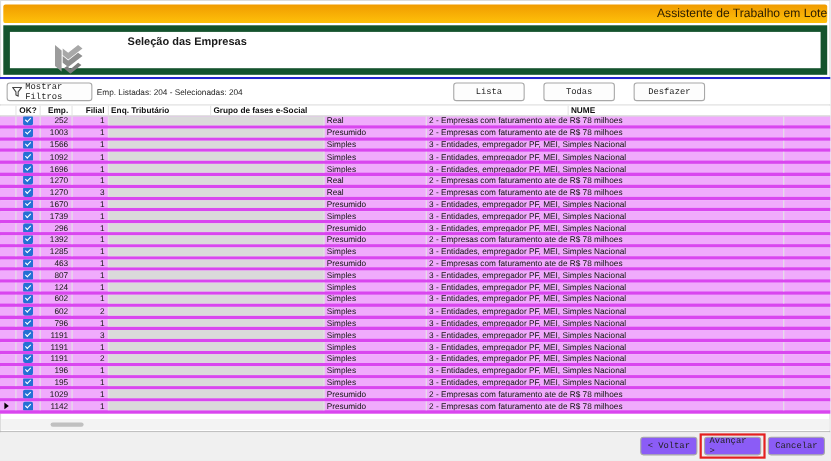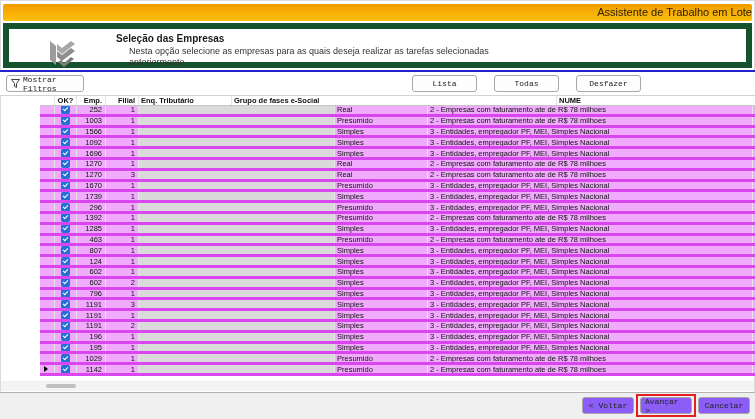--- a/index.html
+++ b/index.html
@@ -35,21 +35,21 @@
     background:#fdfdfd;border:1px solid #a8a8a8;border-radius:3px;
     font-family:Liberation Mono, monospace;font-size:8px;color:#222;
     display:flex;align-items:center;justify-content:center;padding:0 4px;cursor:default;
   }
   .btn-filters{left:6px;width:78px;gap:3px;}
   .btn-lista{left:412px;width:65px;}
   .btn-todas{left:494px;width:65px;}
   .btn-desfazer{left:576px;width:65px;}
   .count-text{position:absolute;left:88px;top:0;line-height:23px;font-size:7.5px;color:#222;}
   
-  .grid{position:absolute;left:0;top:95px;width:755px;height:281px;border-top:1px solid #d4d4d4;box-sizing:border-box;padding-left:40px;}
+  .grid{position:absolute;left:0;top:95px;width:755px;height:281px;border-top:1px solid #d4d4d4;box-sizing:border-box;}
   .grid-header{display:flex;height:10px;border-bottom:1px solid #c4c4c4;box-sizing:border-box;background:#fff;}
   .grid-header .cell{font-weight:bold;}
   .grid-body{}
   .grid-row{display:flex;height:10.8px;border-bottom:3px solid #d946ef;box-sizing:border-box;background:#f0abfc;}
   .cell{
     box-sizing:border-box;border-right:1px solid #e4e4e4;
     font-size:7.5px;color:#111;line-height:9px;
     display:flex;align-items:center;padding:0 2px;
     white-space:nowrap;overflow:hidden;flex:0 0 auto;
   }
@@ -97,32 +97,32 @@
 </div>
 
 <div class="intro">
   <svg class="intro-icon" width="32" height="31" viewBox="0 0 32 31">
     <path d="M2 5 L8 10 L8 29 L2 24 Z" fill="#9c9c9c"></path>
     <path d="M9 8 l5 4 l9 -7 l4 3 l-13 10 l-5 -4 z" fill="#a8a8a8"></path>
     <path d="M9 15 l5 4 l9 -7 l4 3 l-13 10 l-5 -4 z" fill="#8f8f8f"></path>
     <path d="M13 24 l3 3 l7 -6 l3 2 l-10 8 l-6 -5 z" fill="#7c7c7c"></path>
   </svg>
   <div class="intro-title">Seleção das Empresas</div>
-  <div class="intro-desc">Nesta opção selecione as empresas para as quais deseja realizar as tarefas selecionadas anteriormente</div>
 </div>
 
 <div class="blue-line"></div>
 
 <div class="toolbar">
   <div class="btn btn-filters">
     <svg class="funnel" width="9" height="9" viewBox="0 0 9 9">
       <path d="M0.5 0.5 h8 l-3 4 v4 l-2 -1.2 v-2.8 z" fill="none" stroke="#444" stroke-width="1"></path>
     </svg>
     <span>Mostrar Filtros</span>
   </div>
+  <span class="count-text">Emp. Listadas: 204 - Selecionadas: 204</span>
   <div class="btn btn-lista">
     <span>Lista</span>
   </div>
   <div class="btn btn-todas">
     <span>Todas</span>
   </div>
   <div class="btn btn-desfazer">
     <span>Desfazer</span>
   </div>
 </div>

